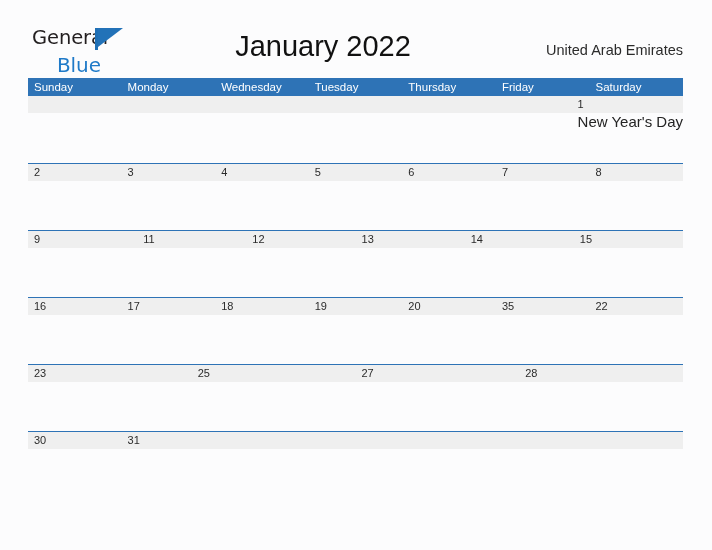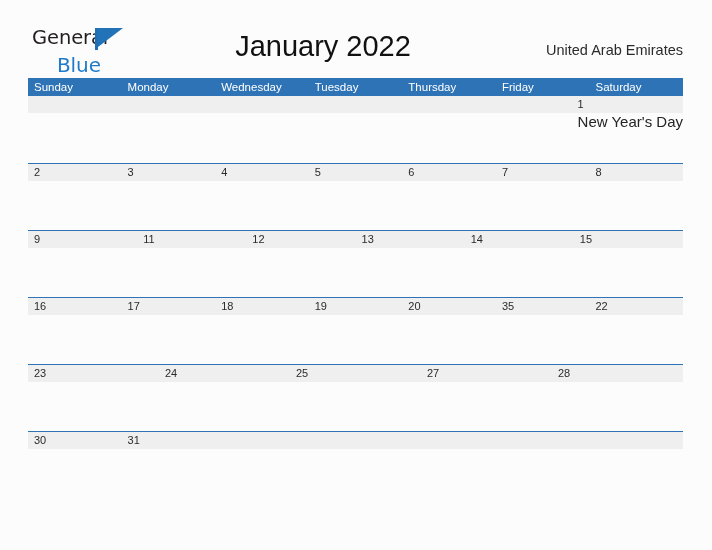--- a/index.html
+++ b/index.html
@@ -333,23 +333,20 @@
             </div>
           </div>
         </div>
         <div class="week-row">
           <div class="week-band"></div>
           <div class="week-cells">
             <div class="day-cell">
               <div class="day-number">23</div>
             </div>
             <div class="day-cell">
-              <div class="day-number">24</div>
-            </div>
-            <div class="day-cell">
               <div class="day-number">25</div>
             </div>
             <div class="day-cell">
               <div class="day-number">27</div>
             </div>
             <div class="day-cell">
               <div class="day-number">28</div>
             </div>
           </div>
         </div>

